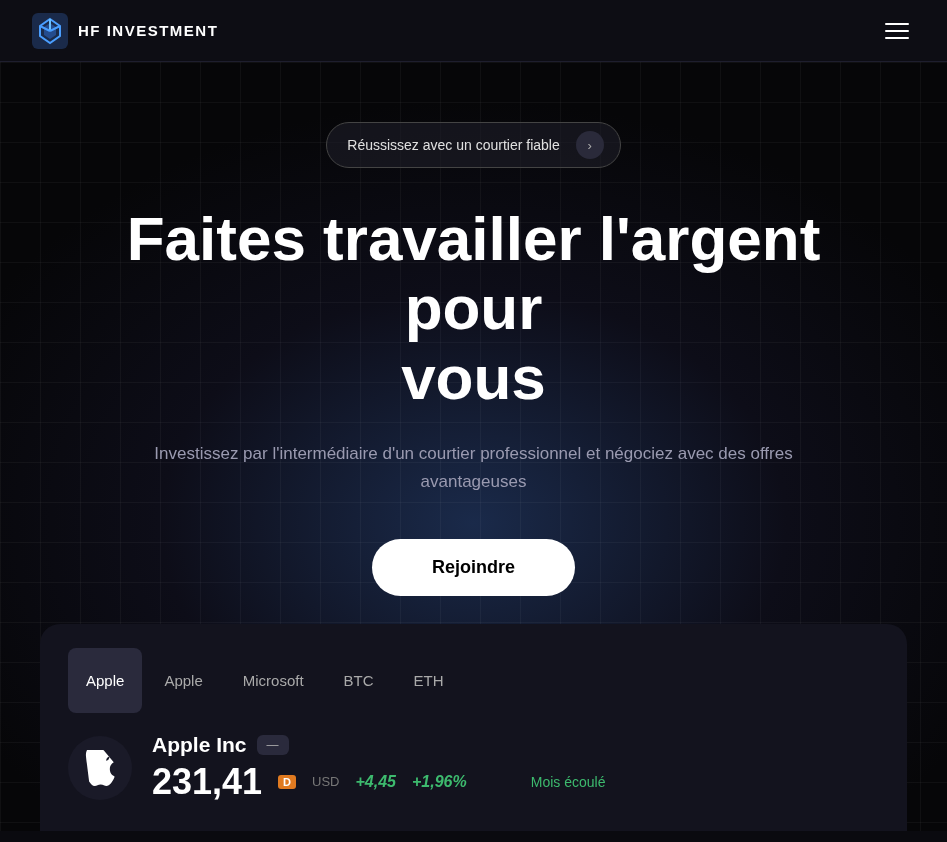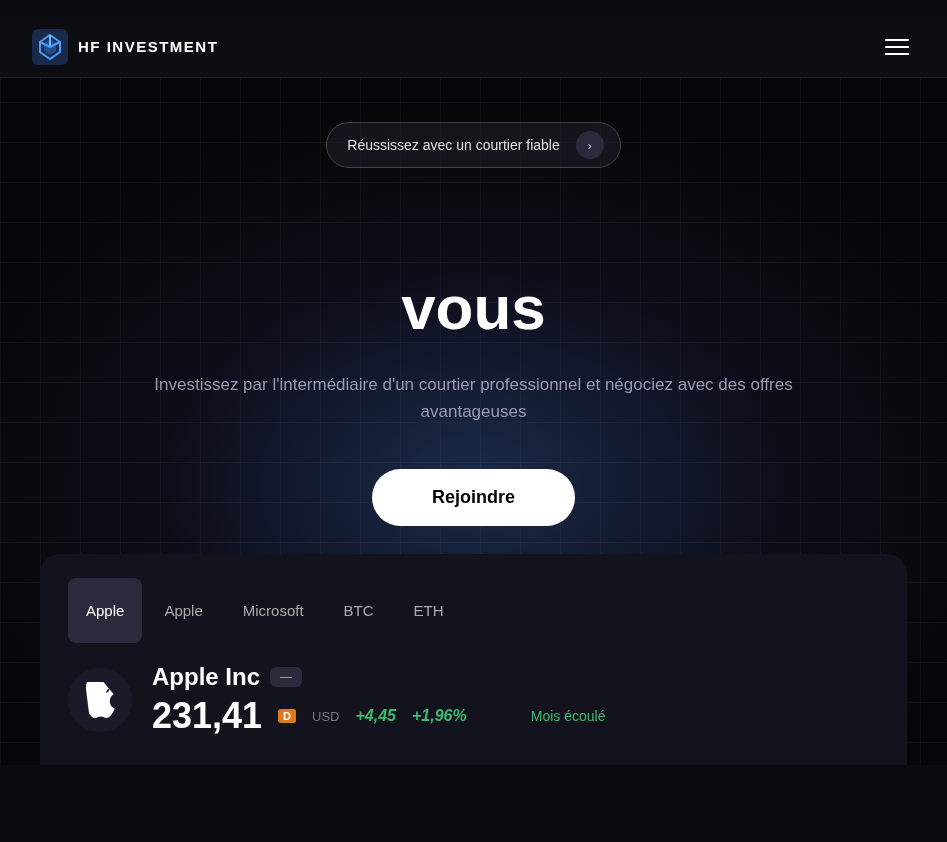--- a/index.html
+++ b/index.html
@@ -16,21 +16,21 @@
     
     header {
       display: flex;
       align-items: center;
       justify-content: space-between;
       padding: 0 32px;
       height: 62px;
       background: #0d0d14;
       border-bottom: 1px solid #1e1e2e;
       position: sticky;
-      top: 16px;
+      top: 0;
       z-index: 100;
     }
 
     .logo-area {
       display: flex;
       align-items: center;
       gap: 10px;
     }
 
     .logo-icon {
@@ -205,21 +205,21 @@
       gap: 4px;
     }
 
     .ticker-name-row {
       display: flex;
       align-items: center;
       gap: 10px;
     }
 
     .ticker-name {
-      font-size: 24px;
+      font-size: 21px;
       font-weight: 700;
       color: #fff;
     }
 
     .ticker-tag {
       background: #2a2a3c;
       color: #aaa;
       font-size: 12px;
       padding: 3px 10px;
       border-radius: 6px;
@@ -288,21 +288,21 @@
   </div>
 </header>
 
 <section class="hero">
   <div class="badge-pill">
     <span>Réussissez avec un courtier fiable</span>
     <span class="arrow-btn">›</span>
   </div>
 
   <h1>
-    <br>
+    <span>Faites travailler l'argent pour</span><br>
     <span>vous</span>
   </h1>
 
   <p>Investissez par l'intermédiaire d'un courtier professionnel et négociez avec des offres avantageuses</p>
 
   <button class="join-btn">Rejoindre</button>
 
   
   <div class="ticker-card">
     <div class="ticker-tabs">

